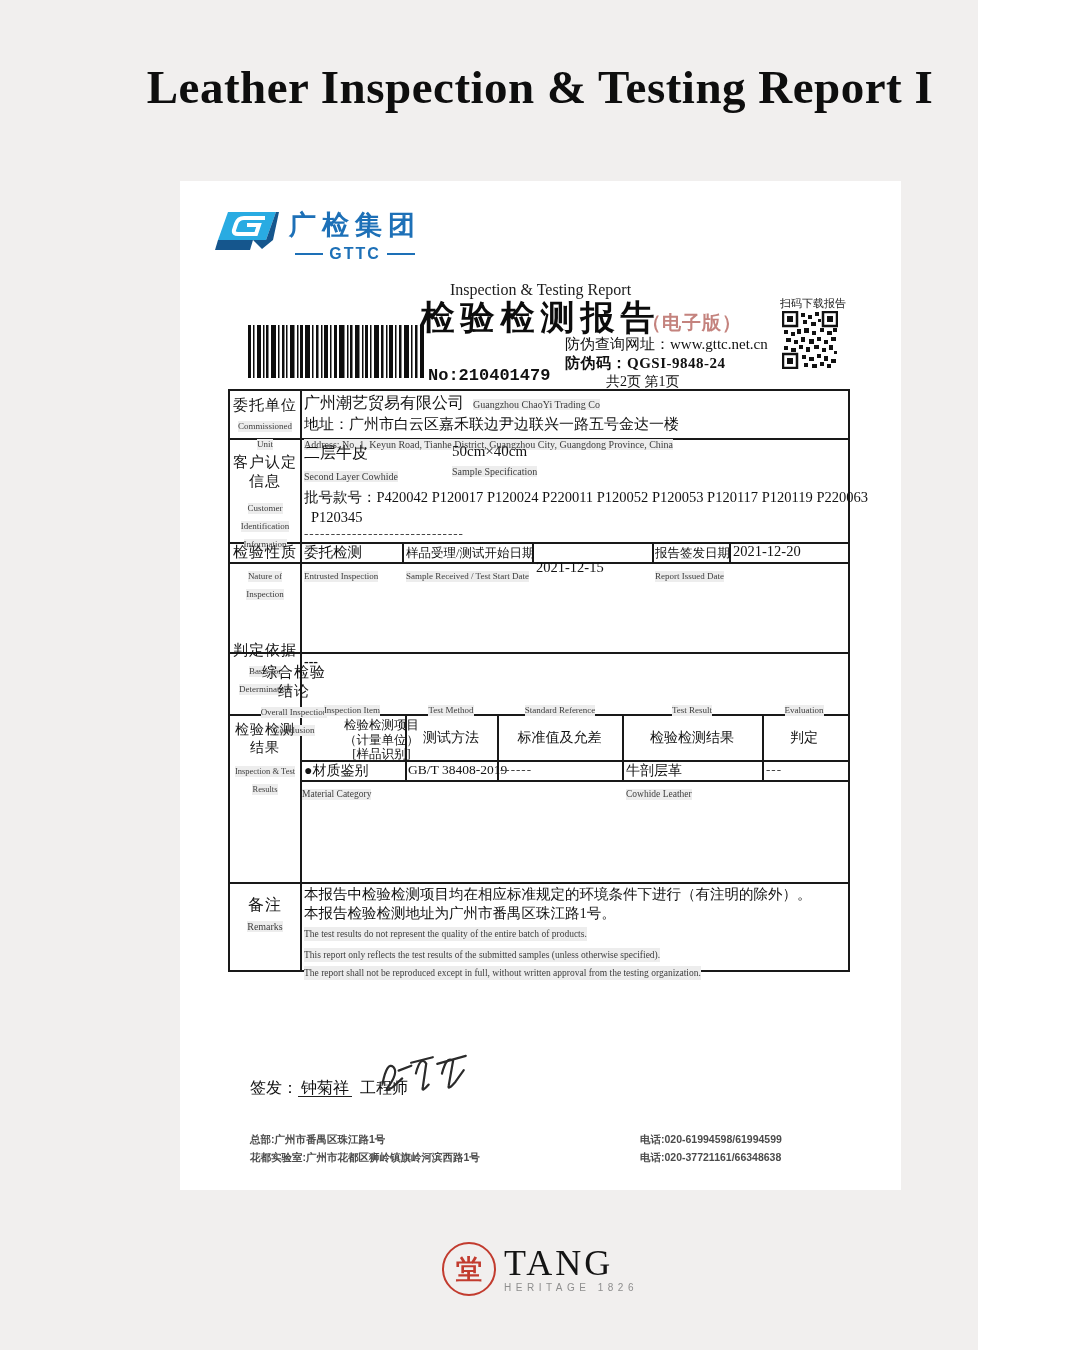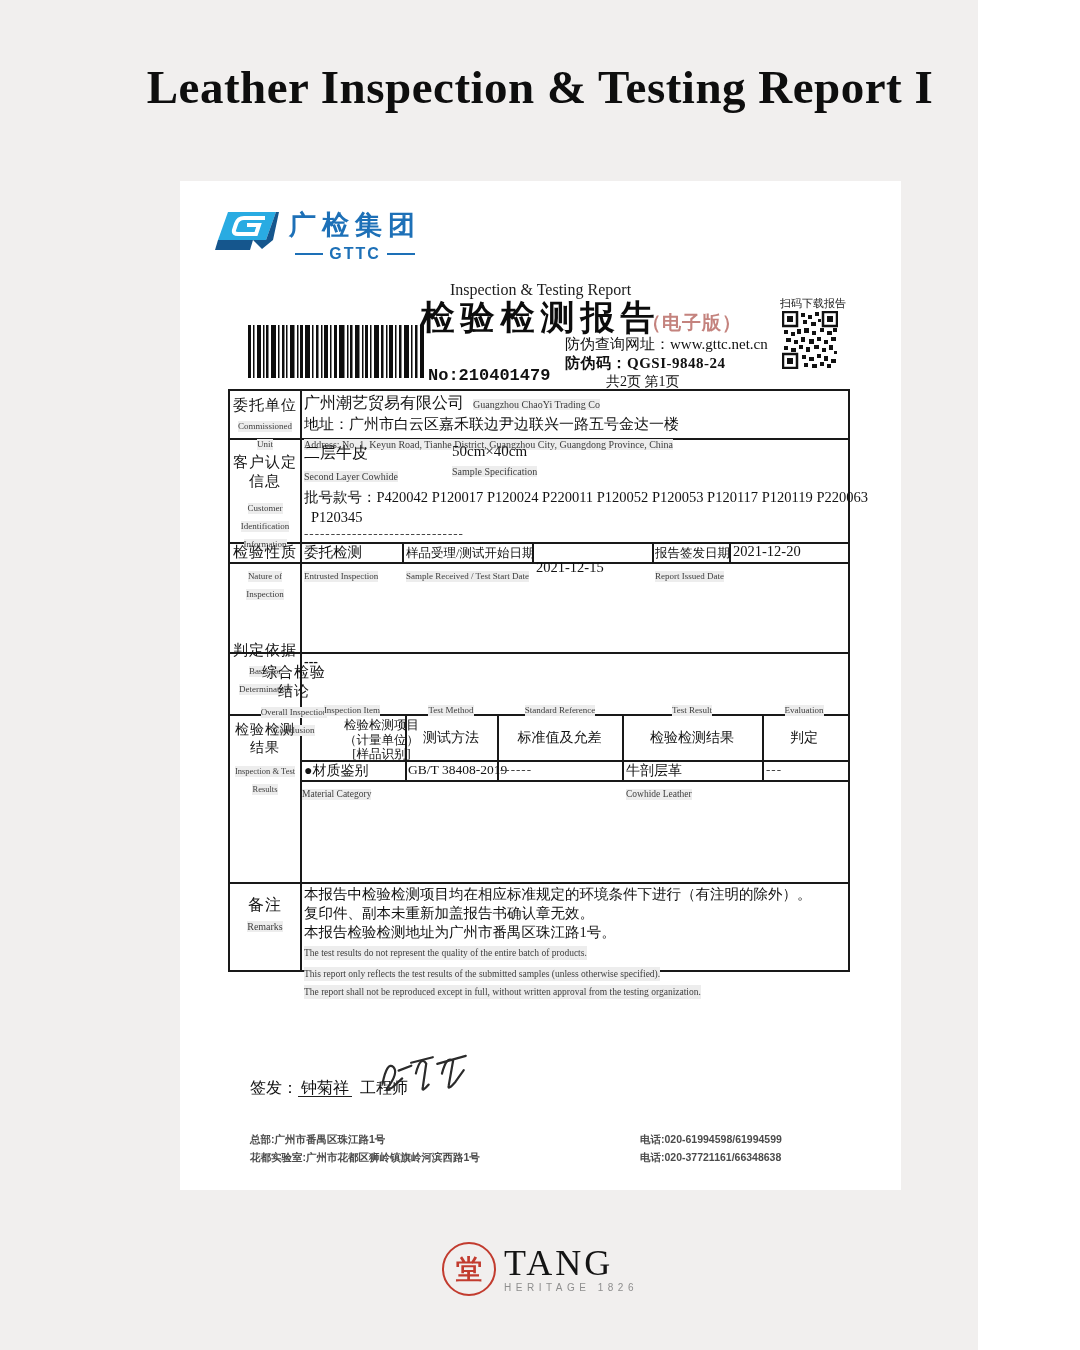--- a/index.html
+++ b/index.html
@@ -301,21 +301,20 @@
       <div class="cell dashes" style="left:536px;top:371px;">---</div>
       <div class="cell" style="left:72px;top:392px;"><span class="e" style="font-size:9.5px;">Material Category</span></div>
       <div class="cell" style="left:396px;top:392px;"><span class="e" style="font-size:9.5px;">Cowhide Leather</span></div>
 
       <div class="lblcol" style="top:504px;">
         <div class="lbl-cn" style="font-size:16px;">备注</div>
         <div class="e" style="font-size:10px;">Remarks</div>
       </div>
       <div class="cell" style="left:74px;top:494px;width:540px;white-space:normal;">
         <div class="cjk" style="font-size:14.5px;line-height:19px;">本报告中检验检测项目均在相应标准规定的环境条件下进行（有注明的除外）。</div>
-        <div class="cjk" style="font-size:14.5px;line-height:19px;">复印件、副本未重新加盖报告书确认章无效。</div>
         <div class="cjk" style="font-size:14.5px;line-height:19px;">本报告检验检测地址为广州市番禺区珠江路1号。</div>
         <div><span class="e" style="font-size:9.5px;line-height:14px;">The test results do not represent the quality of the entire batch of products.</span></div>
         <div style="margin-top:3px;"><span class="e" style="font-size:9.5px;line-height:14px;">This report only reflects the test results of the submitted samples (unless otherwise specified).</span></div>
         <div><span class="e" style="font-size:9.5px;line-height:14px;">The report shall not be reproduced except in full, without written approval from the testing organization.</span></div>
       </div>
     </div>
 
     <div class="sign-line">
       <span>签发：</span><span class="sign-name">钟菊祥</span><span class="sign-title">工程师</span>
     </div>

